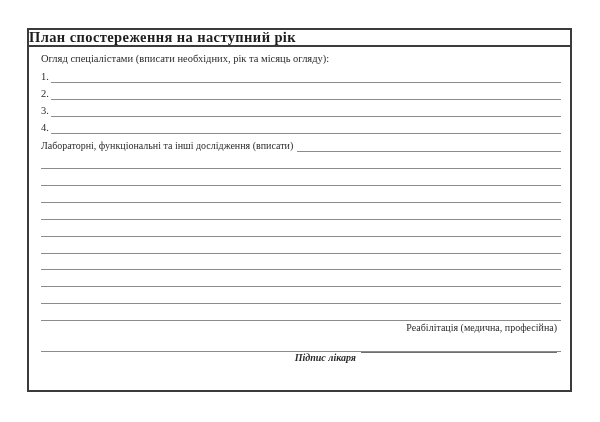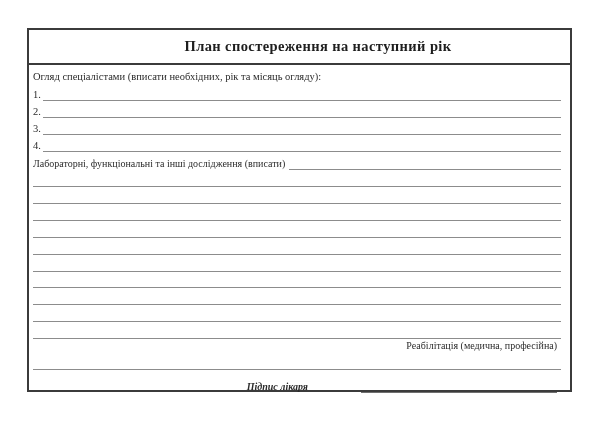--- a/index.html
+++ b/index.html
@@ -11,32 +11,32 @@
     overflow: hidden;
   }
   .sheet {
     position: absolute;
     left: 27px; top: 28px;
     width: 545px; height: 364px;
     border: 2px solid #3b3b3b;
     background: #ffffff;
   }
   .title-band {
-    height: 35px;
+    height: 17px;
     border-bottom: 2px solid #3b3b3b;
-    display: flex; align-items: center; justify-content: center; padding-left: 37px;
+    display: flex; align-items: center; justify-content: flex-start;
   }
   .title-band h1 {
     font-size: 14.5px;
     font-weight: bold;
     letter-spacing: 0.4px;
     color: #1e1e1e;
     white-space: nowrap;
   }
-  .content { padding: 0 9px 0 4px; }
+  .content { padding: 0 9px 0 12px; }
   .section-label {
     font-size: 10.5px;
     margin-top: 5px;
     height: 14px;
     line-height: 14px;
     white-space: nowrap;
   }
   .wl {               
     display: flex;
     align-items: flex-end;
@@ -56,25 +56,23 @@
   .wl .fill {
     flex: 1 1 auto;
     border-bottom: 1px solid #8c8c8c;
     height: 1px;
   }
   .wl.tall { height: 18px; }
   .wl.short { height: 16px; }
   .wl.rehab { height: 14px; flex-direction: column; }
   .sig-row {
     display: flex;
-    align-items: flex-end;
     justify-content: flex-end;
     height: 23px;
     margin-right: 4px;
-    gap: 48px;
   }
   .sig-row .sig-lbl {
     font-size: 10px;
     font-weight: bold;
     font-style: italic;
     line-height: 12px;
     padding-right: 5px;
     white-space: nowrap;
   }
   .sig-row .sig-fill {

